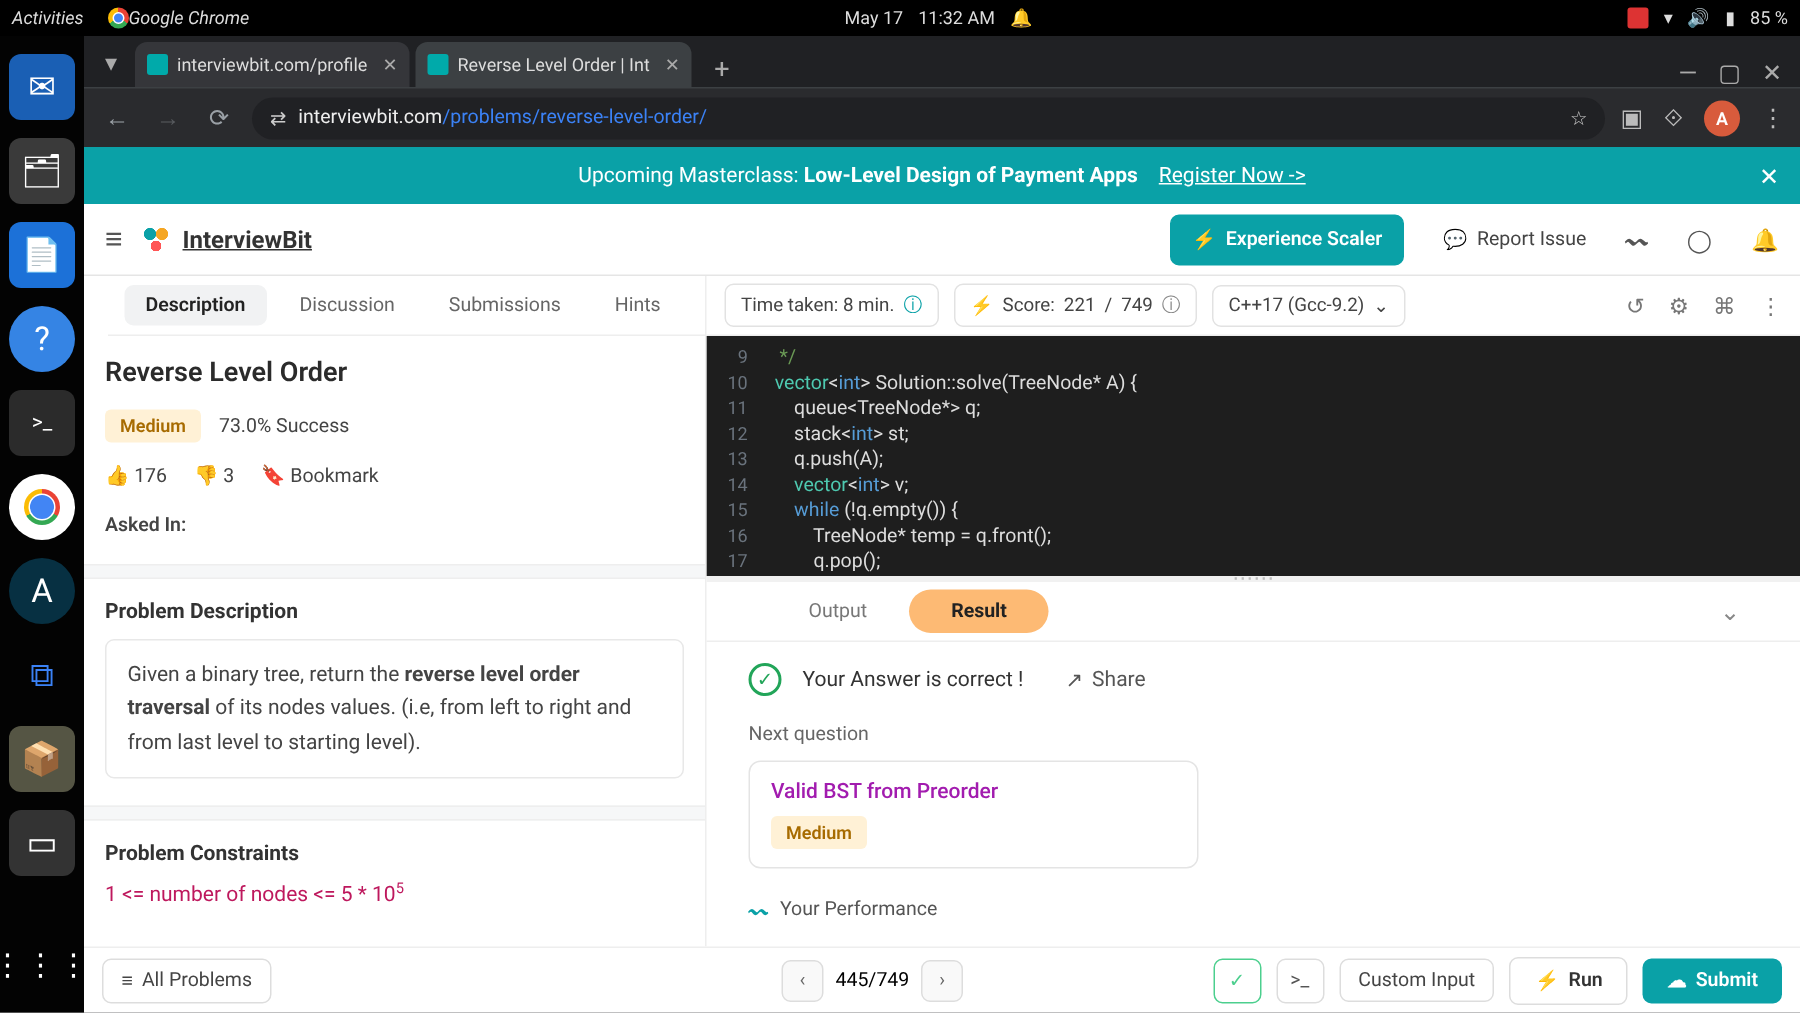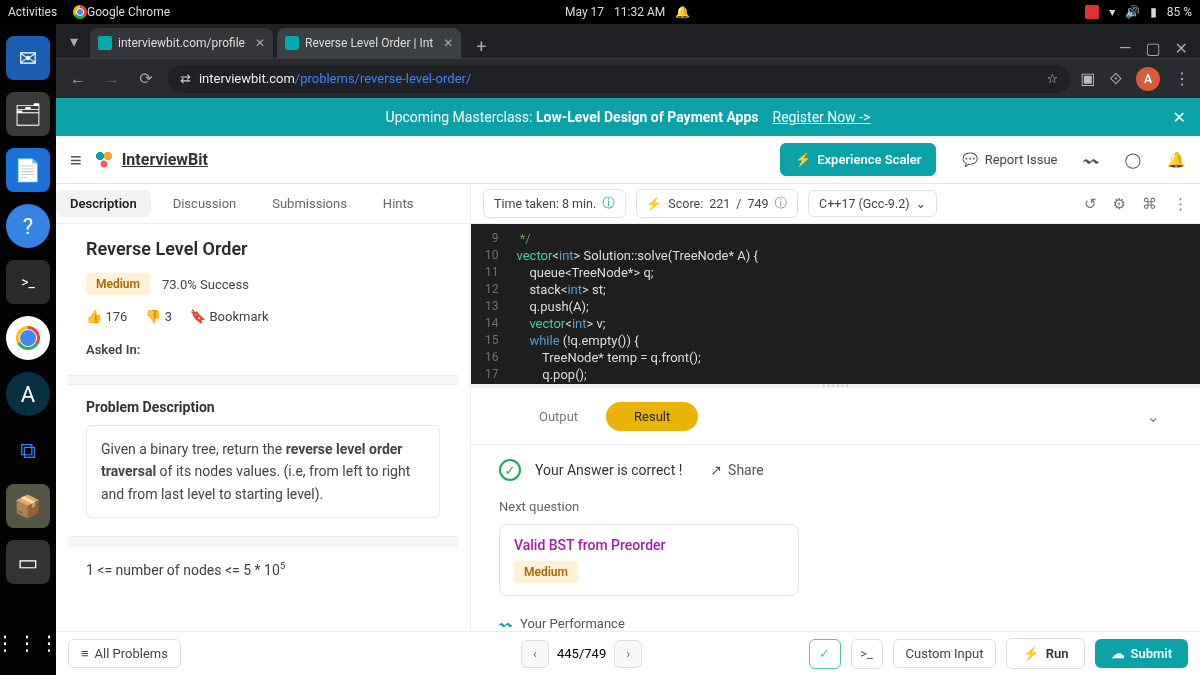--- a/index.html
+++ b/index.html
@@ -1,20 +1,20 @@
 <!DOCTYPE html>
 <html><head>
 <meta charset="utf-8">
 <style>
 * { margin: 0; padding: 0; box-sizing: border-box; font-family: -apple-system, BlinkMacSystemFont, "Segoe UI", Roboto, sans-serif; }
 body { width: 1200px; height: 675px; background: #1a1a1a; overflow: hidden; }
 
 
 .ubuntu-bar { height: 24px; background: #000; color: #ddd; display: flex; align-items: center; font-size: 12px; padding: 0 8px; }
-.ubuntu-bar .left { flex: 0 0 auto; display: flex; align-items: flex-start; gap: 16px; }
+.ubuntu-bar .left { flex: 0 0 auto; display: flex; align-items: flex-start; gap: 16px; font-style: italic; }
 .ubuntu-bar .center { flex: 1; text-align: center; display: flex; justify-content: center; gap: 10px; align-items: center; }
 .ubuntu-bar .right { flex: 0 0 auto; display: flex; align-items: center; gap: 10px; }
 .chrome-circle { width: 14px; height: 14px; border-radius: 50%; background: conic-gradient(#ea4335 0 120deg,#34a853 120deg 240deg,#fbbc05 240deg 360deg); position: relative; }
 .chrome-circle::after { content:''; position:absolute; inset:3px; border-radius:50%; background:#4285f4; border:1px solid #fff; }
 
 
 .dock { position: absolute; left: 0; top: 24px; bottom: 0; width: 56px; background: rgba(0,0,0,0.85); display: flex; flex-direction: column; align-items: center; padding-top: 12px; gap: 12px; }
 .dock-icon { width: 44px; height: 44px; border-radius: 8px; display: flex; align-items: center; justify-content: center; font-size: 22px; color: #fff; }
 .dock .apps { margin-top: auto; margin-bottom: 10px; }
 
@@ -48,54 +48,54 @@
 .brand { display:flex; align-items:center; gap:8px; font-weight:700; color:#333; font-size:16px;text-decoration:underline; }
 .brand-logo { width:20px; height:20px; background: radial-gradient(circle at 30% 30%, #0aa1a7 20%, transparent 21%), radial-gradient(circle at 70% 30%, #f5a623 20%, transparent 21%), radial-gradient(circle at 50% 70%, #f55 20%, transparent 21%); }
 .exp-btn { margin-left:auto; background:#0aa1a7; color:#fff; border-radius:6px; padding:8px 14px; font-size:13px; font-weight:600; display:flex; align-items:center; gap:6px; border:1px solid #0aa1a7;}
 .hdr-icon { color:#555; font-size:15px; }
 .report { display:flex; align-items:center; gap:6px; color:#444; font-size:13px; margin-left:14px;}
 
 .main { flex:1; display:flex; overflow:hidden; }
 
 
 .left-panel { width: 415px; border-right:1px solid #eee; display:flex; flex-direction:column; position:relative; }
-.tabs-row { height: 40px; border-bottom:1px solid #eee; display:flex; align-items:center; padding:0 0; gap:8px; font-size:13px; color:#666; }
+.tabs-row { height: 40px; border-bottom:1px solid #eee; display:flex; align-items:center; padding:0 11px; gap:8px; font-size:13px; color:#666;margin-left:16px; }
 .tabs-row .ptab { padding:6px 14px; border-radius:6px; }
 .tabs-row .ptab.active { background:#f1f2f3; color:#222; font-weight:600; }
 .problem-scroll { flex:1; overflow:auto; }
-.problem-content { padding:14px 30px; color:#333; }
+.problem-content { padding:14px 14px; color:#333; }
 .problem-title { font-size:18px; font-weight:600; color:#2b2b2b; }
 .crumbs { font-size:12px; color:#888; margin-top:4px; }
 .badges { display:flex; gap:12px; margin-top:14px; align-items:center; }
 .badge-med { background:#fff1d6; color:#a76b00; font-size:12px; padding:4px 10px; border-radius:4px; font-weight:600;}
 .success { font-size:13px; color:#444; }
 .stats { display:flex; gap:18px; margin-top:14px; font-size:13px; color:#444; align-items:center;}
 .asked { font-size:13px; color:#444; margin-top:18px; font-weight:600;}
 .divider { height:10px; background:#f6f7f8; margin:18px -18px 14px; border-top:1px solid #eee; border-bottom:1px solid #eee;}
 .sec-h { font-weight:700; font-size:14px; color:#333; margin-bottom:10px;}
 .desc-box { border:1px solid #e8e8e8; border-radius:6px; padding:12px 14px; font-size:14px; color:#444; line-height:1.6;}
-.constraint { font-size:14px; color:#404040; margin-top:10px;}
+.constraint { font-size:14px; color:#be185d; margin-top:10px;}
 
 
 .right-panel { flex:1; display:flex; flex-direction:column; }
 .code-toolbar { height:40px; border-bottom:1px solid #eee; display:flex; align-items:center; padding:0 12px; gap:10px; font-size:12.5px; color:#444;}
 .pill { border:1px solid #e2e2e2; border-radius:6px; padding:5px 10px; display:flex; align-items:center; gap:6px; background:#fff;}
 .ctb-right { margin-left:auto; display:flex; gap:16px; color:#777; font-size:15px;}
 
 .editor { background:#1e1e1e; color:#ddd; font-family: "SFMono-Regular", Consolas, monospace; font-size:13px; height:160px; overflow:hidden; display:flex;}
 .gutter { background:#1e1e1e; color:#6a737d; text-align:right; padding:6px 8px 6px 14px; line-height:17px; font-size:12px;}
 .code { padding:6px 10px; line-height:17px; white-space:pre;}
 .c-kw { color:#569cd6; } .c-type { color:#4ec9b0; } .c-cm { color:#6a9955; }
 
 .out-split { height:4px; background:#f1f1f1; position:relative;}
 .dragh { position:absolute; left:50%; transform:translateX(-50%); color:#bbb; font-size:14px; top:-7px;}
 
-.out-tabs { height:57px; display:flex; align-items:center; padding:0 40px; gap:0; border-bottom:1px solid #eee;}
+.out-tabs { height:40px; display:flex; align-items:center; padding:0 40px; gap:0; border-bottom:1px solid #eee;}
 .out-tab { padding:7px 28px; font-size:13px; color:#777; border-radius:18px;}
-.out-tab.active { background:#eab308; color:#222; font-weight:400;text-align:right;}
+.out-tab.active { background:#fdba74; color:#222; font-weight:700;text-align:right;}
 .out-collapse { margin-left:auto; color:#888;}
 
 .out-body { padding:14px 28px; overflow:auto; flex:1;}
 .correct-row { display:flex; align-items:center; gap:14px; font-size:14px; color:#333;}
 .check-ic { width:22px; height:22px; border:2px solid #22a559; border-radius:50%; display:flex; align-items:center; justify-content:center; color:#22a559; font-size:13px;}
 .share { margin-left:14px; color:#555; display:flex; gap:6px; align-items:center;}
 .next-h { font-size:13px; color:#666; margin-top:18px;}
 .next-card { border:1px solid #e4e4e4; border-radius:8px; padding:12px 14px; margin-top:10px; width:300px;}
 .next-card .t { font-size:14px; color:#a21caf; font-weight:500;}
 .perf { display:flex; align-items:center; gap:8px; color:#555; font-size:13px; margin-top:18px;}
@@ -238,20 +238,21 @@
             <span>👎 <span>3</span></span>
             <span>🔖 <span>Bookmark</span></span>
           </div>
           <div class="asked">Asked In:</div>
           <div class="divider"></div>
           <div class="sec-h">Problem Description</div>
           <div class="desc-box">
             <span>Given a binary tree, return the </span><b>reverse level order traversal</b><span> of its nodes values. (i.e, from left to right and from last level to starting level).</span>
           </div>
           <div class="divider"></div>
+          <div class="sec-h">Problem Constraints</div>
           <div class="constraint">
             <span>1 &lt;= number of nodes &lt;= 5 * 10</span><sup>5</sup>
           </div>
           <div style="height:30px;"></div>
         </div>
         </div>
       </div>
 
       <div class="right-panel">
         <div class="code-toolbar">

